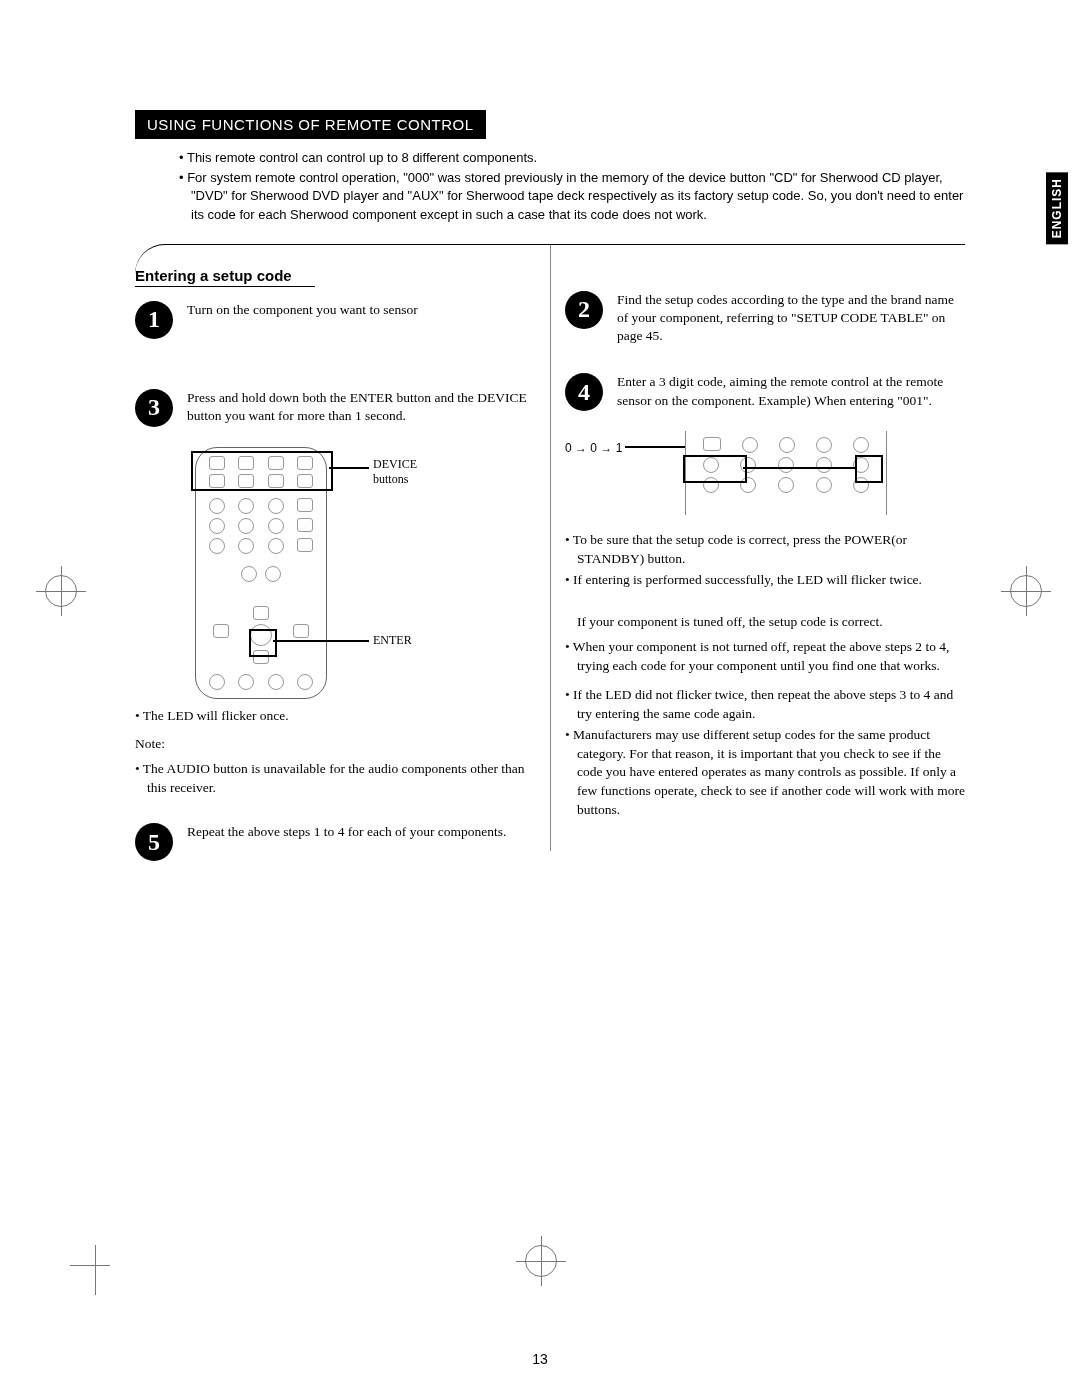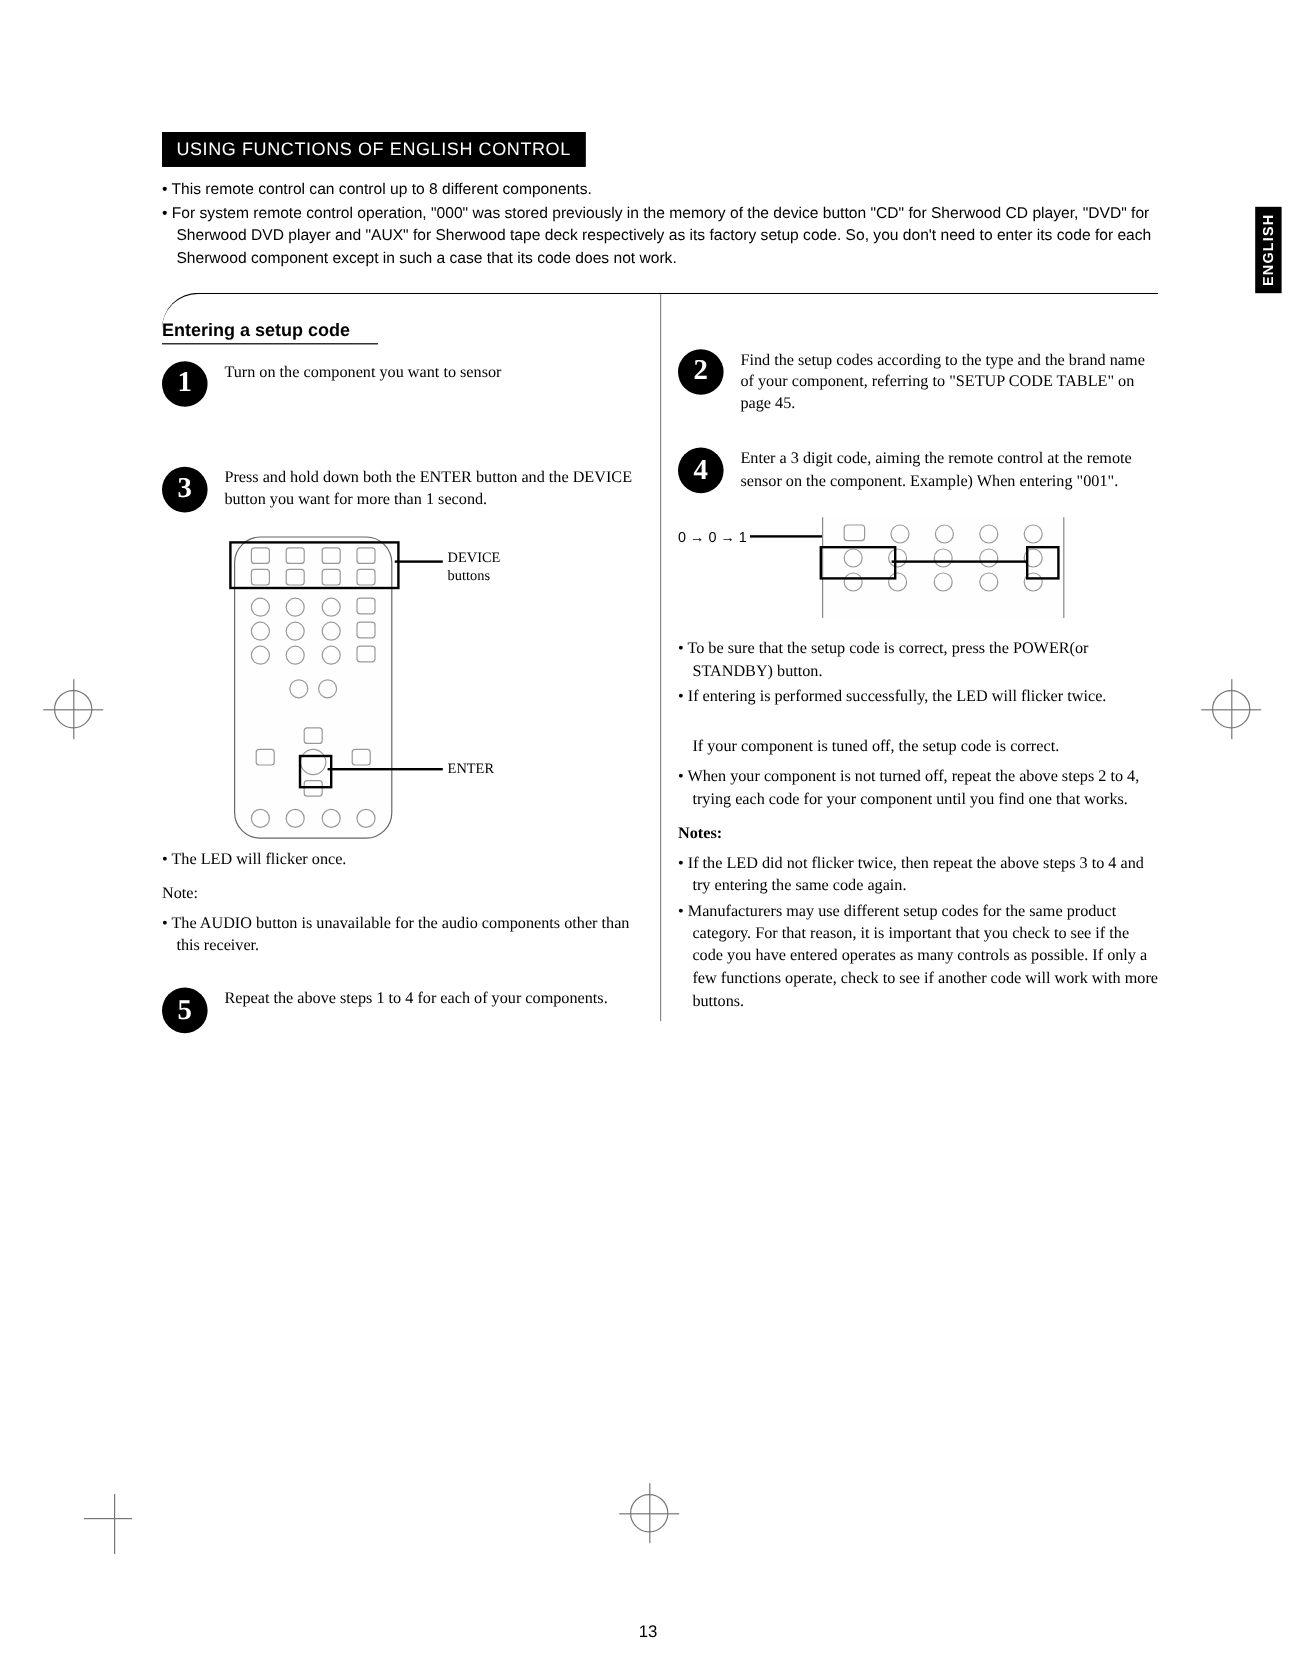--- a/index.html
+++ b/index.html
@@ -31,20 +31,21 @@
     margin: 0 0 20px 0;
     padding: 0;
     list-style: none;
     font-size: 13px;
     line-height: 1.4;
   }
   .intro-list li {
     padding-left: 12px;
     text-indent: -12px;
     margin-bottom: 2px;
+    margin-left: 44px;
   }
   .intro-list li::before {
     content: "• ";
   }
   .language-tab {
     position: absolute;
     right: 12px;
     top: 172px;
     background: #000;
     color: #fff;
@@ -244,21 +245,21 @@
 <div class="language-tab">ENGLISH</div>
 
 <div class="reg-mark" style="left:45px; top:575px;"></div>
 <div class="reg-mark" style="left:1010px; top:575px;"></div>
 <div class="reg-mark" style="left:525px; top:1245px;"></div>
 <div style="position:absolute; left:70px; top:1265px; width:40px; height:1px; background:#777;"></div>
 <div style="position:absolute; left:95px; top:1245px; width:1px; height:50px; background:#777;"></div>
 
 <div class="page">
 
-  <div class="section-header">USING FUNCTIONS OF ENGLISH CONTROL</div>
+  <div class="section-header">USING FUNCTIONS OF REMOTE CONTROL</div>
 
   <ul class="intro-list">
     <li>This remote control can control up to 8 different components.</li>
     <li>For system remote control operation, "000" was stored previously in the memory of the device button "CD" for Sherwood CD player, "DVD" for Sherwood DVD player and "AUX" for Sherwood tape deck respectively as its factory setup code. So, you don't need to enter its code for each Sherwood component except in such a case that its code does not work.</li>
   </ul>
 
   <div class="columns">
 
     <div class="col">
       <div class="subsection-title">Entering a setup code</div>
@@ -403,21 +404,20 @@
 
       <ul class="body-list">
         <li>To be sure that the setup code is correct, press the POWER(or STANDBY) button.</li>
         <li>If entering is performed successfully, the LED will flicker twice.</li>
       </ul>
       <div class="plain" style="padding-left:12px;margin-top:24px;">If your component is tuned off, the setup code is correct.</div>
       <ul class="body-list">
         <li>When your component is not turned off, repeat the above steps 2 to 4, trying each code for your component until you find one that works.</li>
       </ul>
 
-      <div class="notes-title">Notes:</div>
       <ul class="body-list">
         <li>If the LED did not flicker twice, then repeat the above steps 3 to 4 and try entering the same code again.</li>
         <li>Manufacturers may use different setup codes for the same product category. For that reason, it is important that you check to see if the code you have entered operates as many controls as possible. If only a few functions operate, check to see if another code will work with more buttons.</li>
       </ul>
     </div>
 
   </div>
 
 </div>
 

